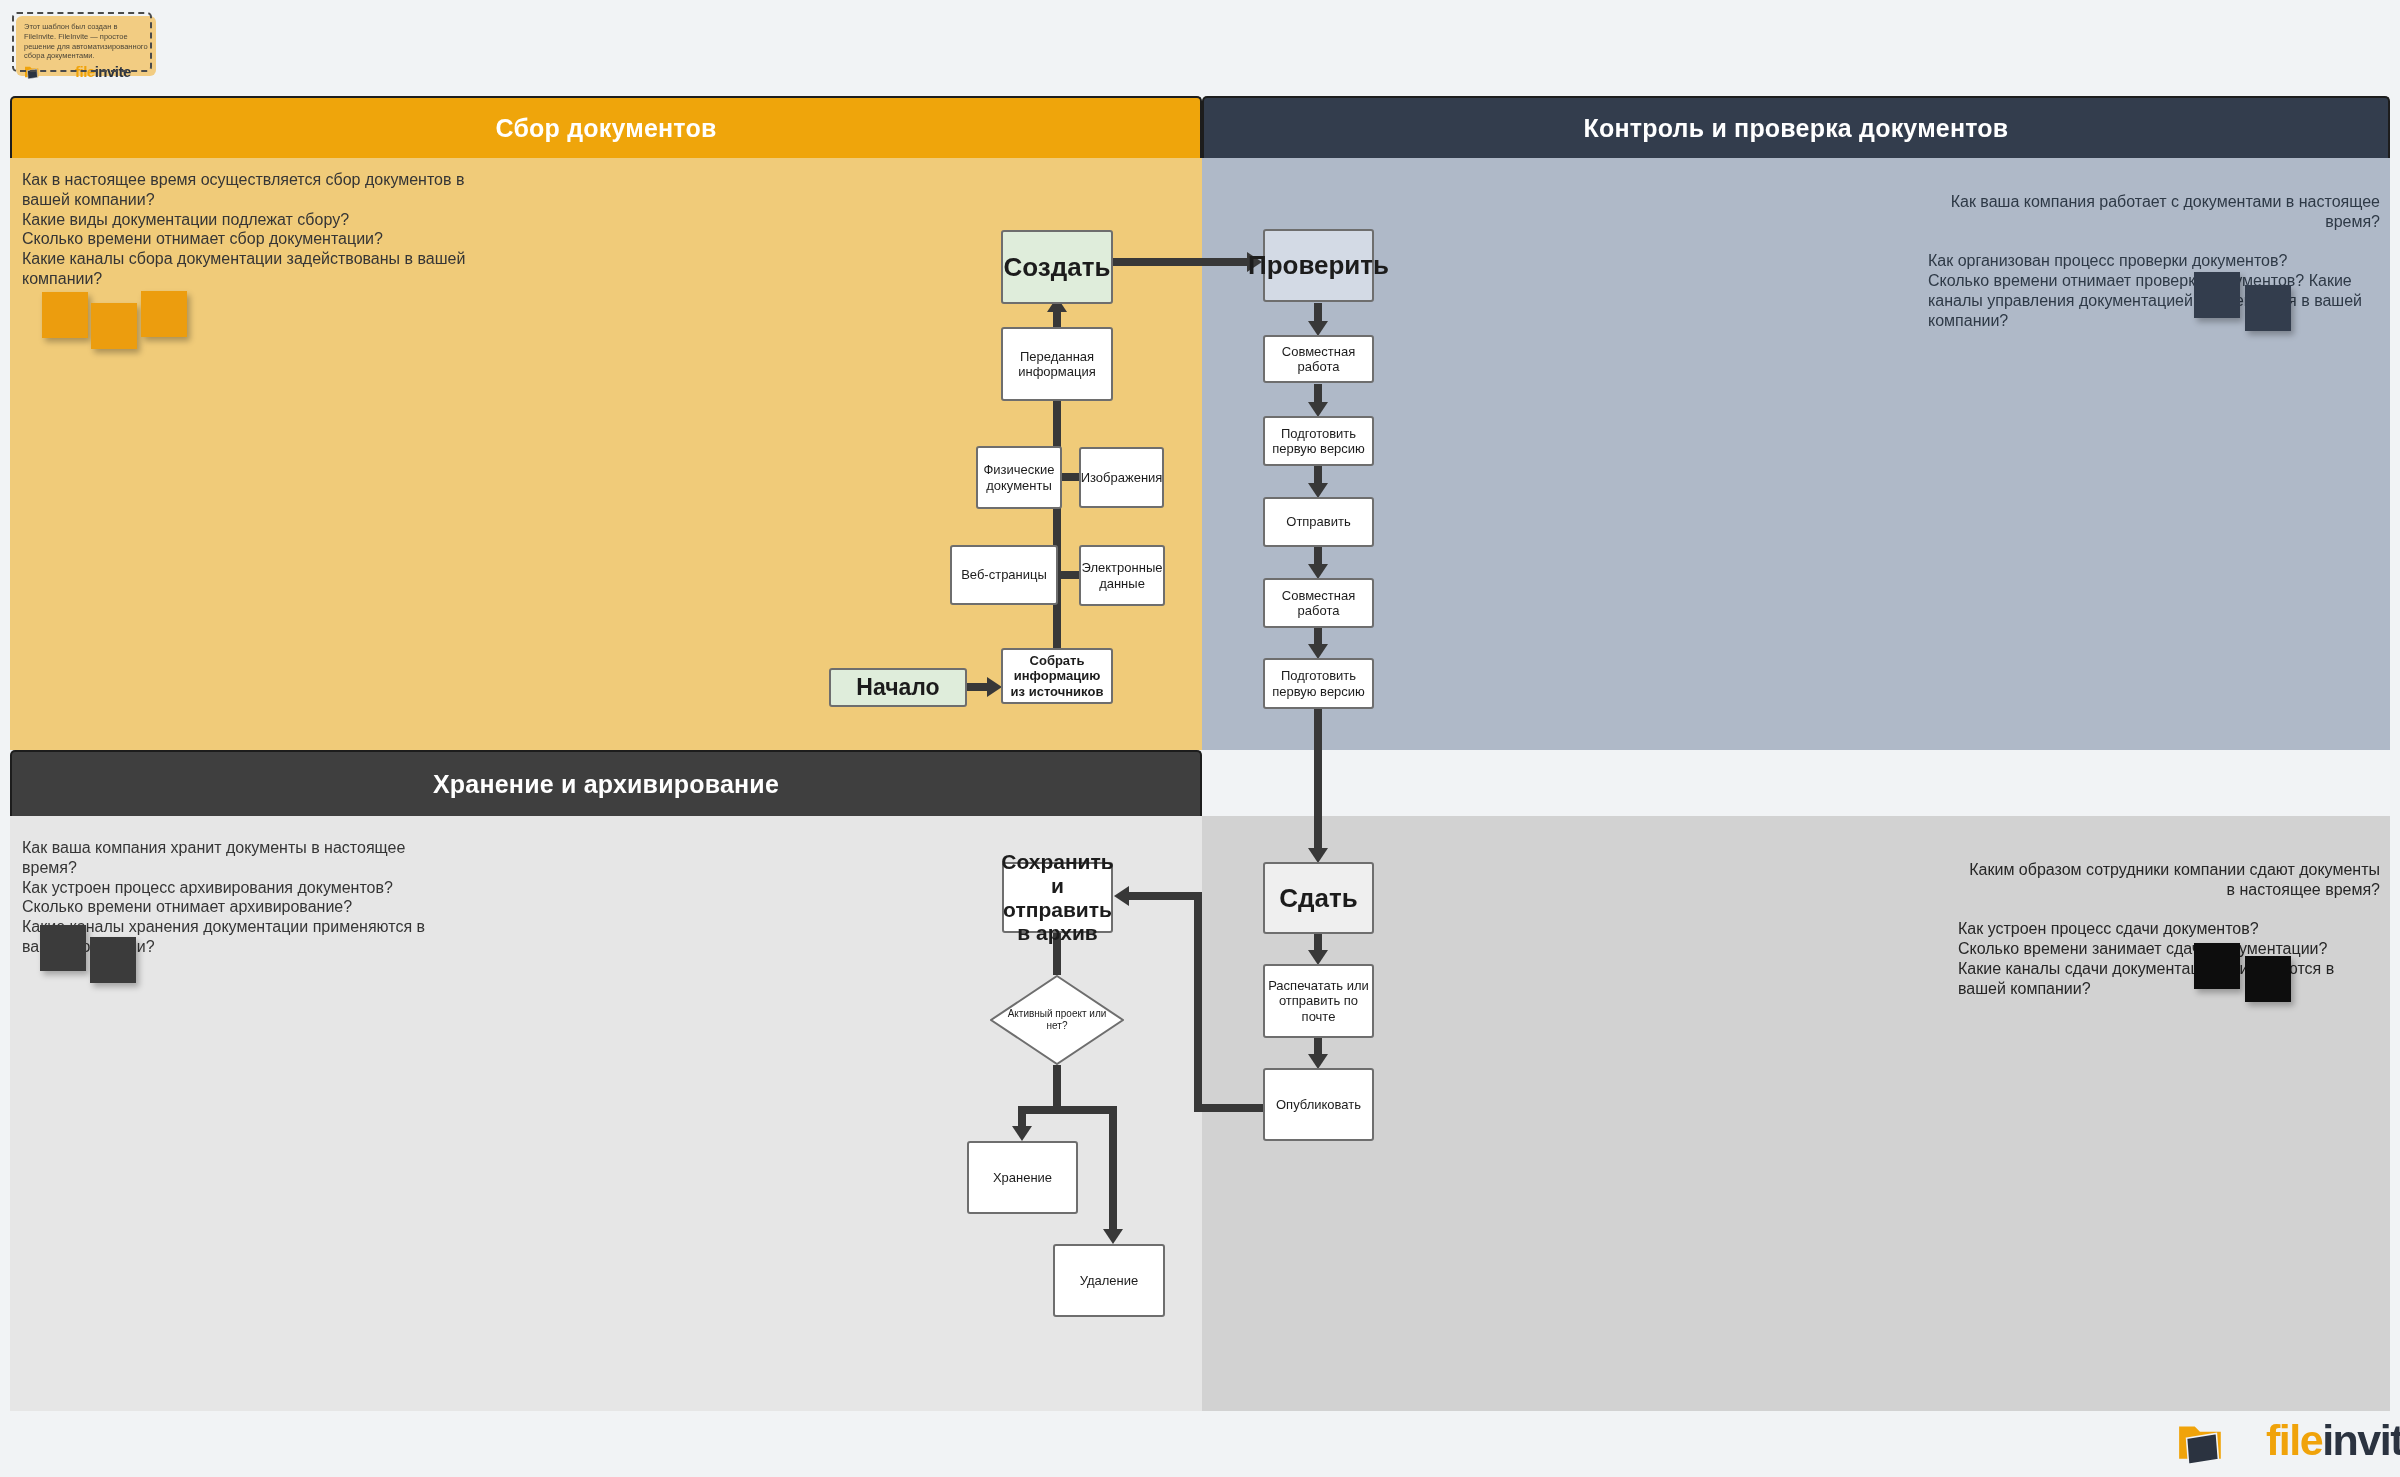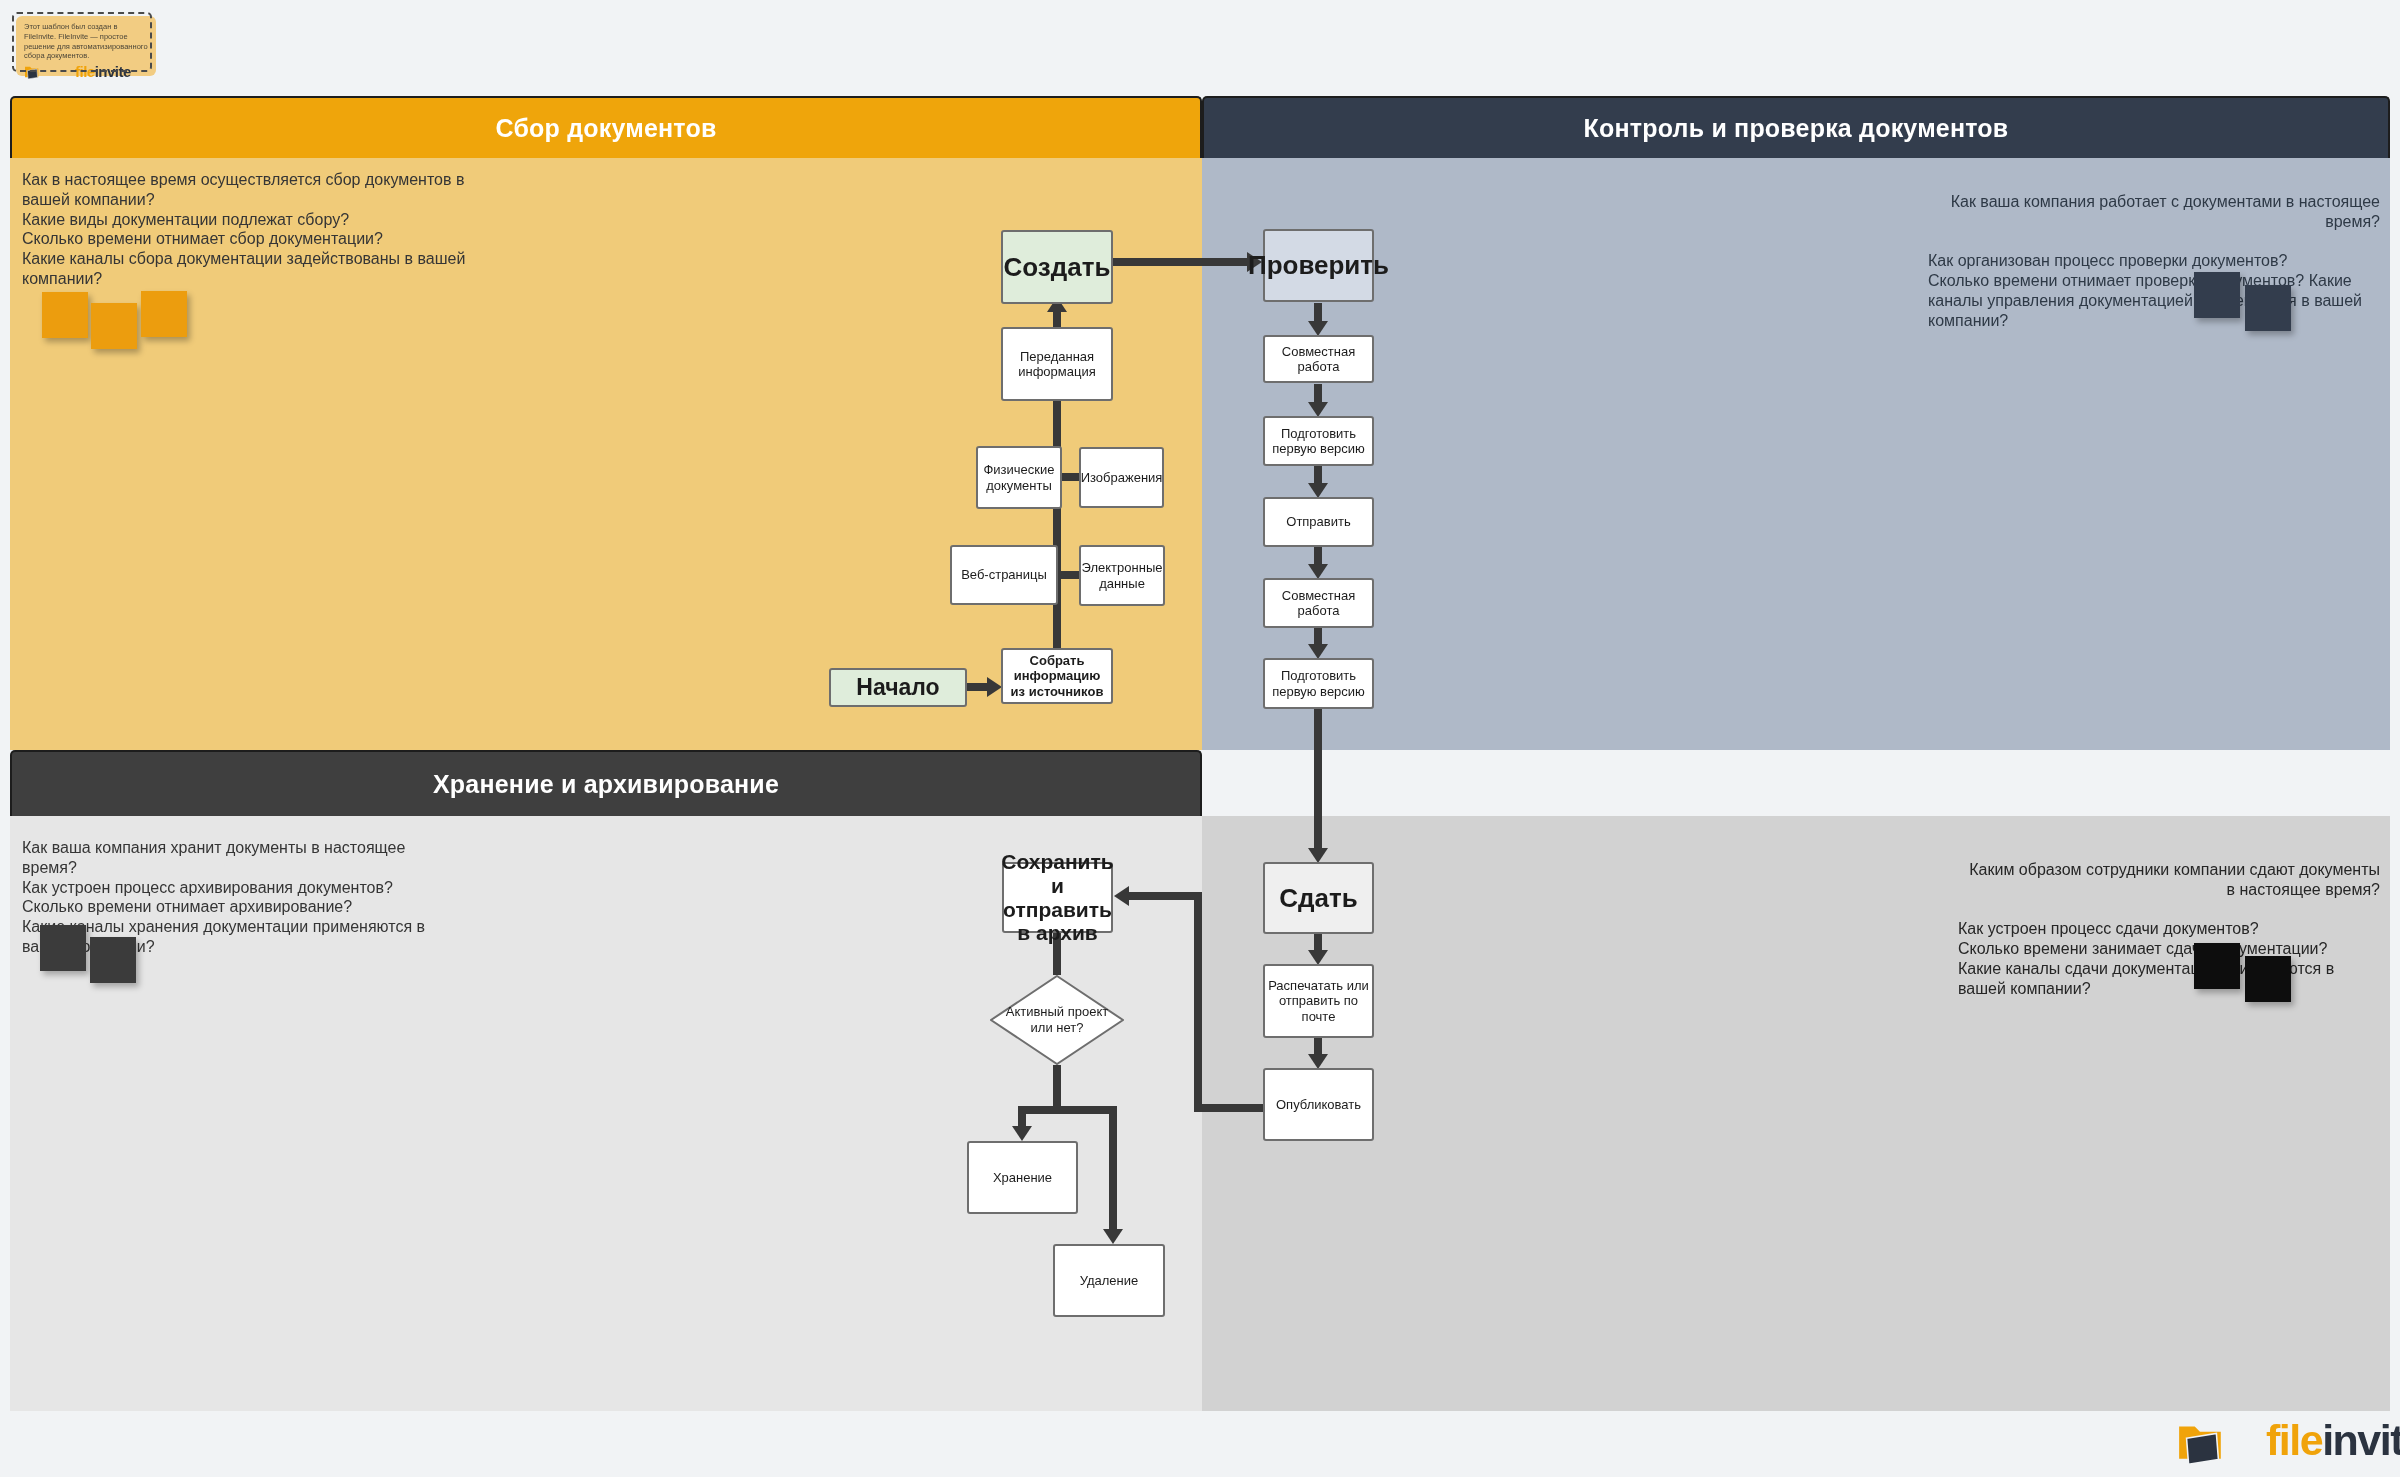--- a/index.html
+++ b/index.html
@@ -46,21 +46,21 @@
   
   .line{position:absolute;background:#383838;}
   .arr{position:absolute;width:0;height:0;}
   .arr-right{border-top:10px solid transparent;border-bottom:10px solid transparent;border-left:15px solid #383838;}
   .arr-left{border-top:10px solid transparent;border-bottom:10px solid transparent;border-right:15px solid #383838;}
   .arr-down{border-left:10px solid transparent;border-right:10px solsolid transparent;border-right:10px solid transparent;border-top:15px solid #383838;}
   .arr-up{border-left:10px solid transparent;border-right:10px solid transparent;border-bottom:15px solid #383838;}
 
   .diamond{position:absolute;}
   .diamond .dlabel{position:absolute;inset:0;display:flex;align-items:center;justify-content:center;
-        text-align:center;font-size:13px;line-height:1.2;color:#1c1c1c;padding:0 14px;}
+        text-align:center;font-size:10px;line-height:1.2;color:#1c1c1c;padding:0 14px;}
 
   
   .badge{position:absolute;left:16px;top:16px;width:140px;height:60px;background:#F2CC82;border-radius:6px;
          padding:6px 8px 4px 8px;}
   .badge-border{position:absolute;left:12px;top:12px;width:140px;height:60px;border:2px dashed #4a4a4a;border-radius:5px;}
   .badge-text{font-size:7.5px;line-height:1.3;color:#4c4638;}
   .brandrow{display:flex;align-items:center;gap:3px;margin-top:2px;}
   .brandtext{font-weight:700;letter-spacing:-0.5px;margin-left:32px;}
   .brand-file{color:#F0A30A;}
   .brand-invite{color:#2B3340;}
@@ -69,21 +69,21 @@
   
   .footer-logo{position:absolute;left:2176px;top:1416px;display:flex;align-items:center;gap:8px;}
   .footer-logo .brandtext{font-size:43px;letter-spacing:-1.5px;}
 </style>
 </head>
 <body>
 
 <div class="canvas">
 
   <div class="badge">
-    <div class="badge-text">Этот шаблон был создан в FileInvite. FileInvite — простое решение для автоматизированного сбора документов.</div>
+    <div class="badge-text">Этот шаблон был создан в FileInvite. FileInvite — простое решение для автоматизированного сбора документами.</div>
     <div class="brandrow">
       <svg width="16" height="15" viewBox="0 0 48 44">
         <path d="M3 8 h15 l5 5 h20 v26 h-40 z" fill="#F0A30A"></path>
         <g transform="rotate(-9 26 30)">
             <path d="M12 17 h29 l-2 25 h-29 z" fill="#2B3340" stroke="#F1F3F5" stroke-width="1.5"></path>
           </g>
       </svg>
       <span class="brandtext"><span class="brand-file">file</span><span class="brand-invite">invite</span></span>
     </div>
   </div>

